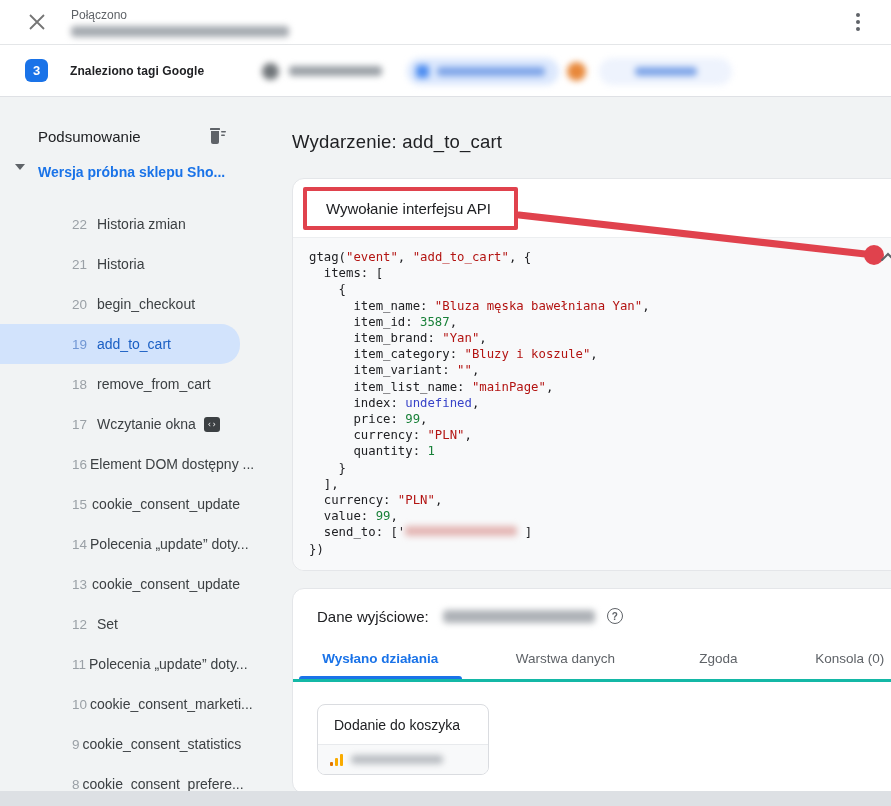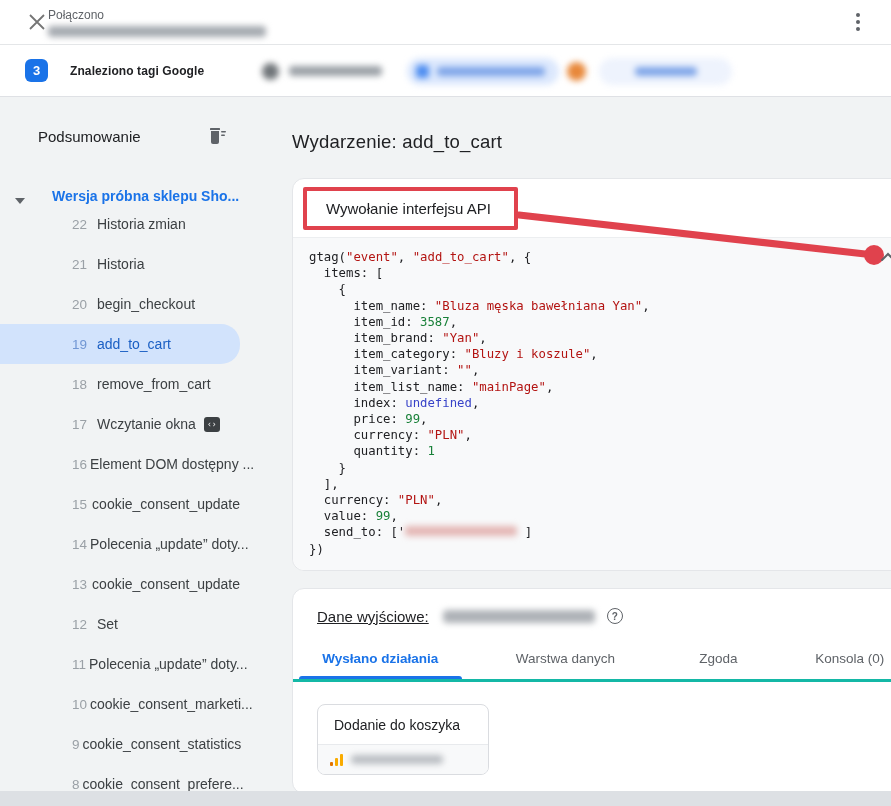--- a/index.html
+++ b/index.html
@@ -11,21 +11,21 @@
     overflow:hidden;
     color:#202124;
   }
   
   .topbar {
     position:absolute; top:0; left:0; width:891px; height:45px;
     background:#fff; border-bottom:1px solid #e4e6e8;
     display:flex; align-items:center;
   }
   .close-btn { margin-left:26px; width:22px; height:22px; cursor:pointer; display:flex; align-items:center; justify-content:center; }
-  .conn-block { display:flex; flex-direction:column; }
+  .conn-block { margin-left:23px; display:flex; flex-direction:column; }
   .conn-status { font-size:12px; color:#5f6368; line-height:14px; }
   .redact { filter:blur(3px); border-radius:4px; }
   .conn-url { margin-top:4px; width:218px; height:11px; background:#a5aab0; }
   .kebab { margin-left:auto; margin-right:24px; width:18px; height:20px; display:flex; flex-direction:column; align-items:center; justify-content:center; gap:3px; cursor:pointer; }
   .kebab i { width:4px; height:4px; border-radius:50%; background:#5f6368; }
   
   .tagsbar {
     position:absolute; top:45px; left:0; width:891px; height:52px;
     background:#fff; border-bottom:1px solid #dfe1e5;
     display:flex; align-items:center;
@@ -44,21 +44,21 @@
   .tr-bluepill b { margin-left:8px; width:108px; height:9px; background:#7da4e8; border-radius:4px; }
   .tr-orange { margin-left:8px; width:19px; height:19px; border-radius:50%; background:#e8883a; }
   .tr-lightpill { margin-left:13px; width:133px; height:27px; border-radius:14px; background:#eef3fd; display:flex; align-items:center; justify-content:center; }
   .tr-lightpill b { width:62px; height:9px; background:#7da4e8; border-radius:4px; }
   
   .sidebar { position:absolute; top:97px; left:0; width:248px; }
   .summary-row { margin-top:19px; height:40px; display:flex; align-items:center; padding:0 20px 0 38px; }
   .summary-label { font-size:15px; color:#202124; }
   .summary-row .spacer { flex:1; }
   .trash-btn { width:22px; height:22px; display:flex; align-items:center; justify-content:center; cursor:pointer; }
-  .tree-root { margin-top:8px; height:40px; display:flex; align-items:flex-end; cursor:pointer;gap:14px; }
+  .tree-root { margin-top:8px; height:40px; display:flex; align-items:flex-start; cursor:pointer; }
   .caret { margin-left:15px; width:0; height:0; border-left:5px solid transparent; border-right:5px solid transparent; border-top:6px solid #5f6368; }
   .tree-root-label { margin-left:13px; font-size:14px; font-weight:600; color:#1a73e8; white-space:nowrap; }
   .tree-item { height:40px; width:240px; display:flex; align-items:center; cursor:pointer;padding-left:32px; }
   .tree-item .num { margin-left:40px; width:22px; font-size:13.5px; color:#9aa0a6; }
   .tree-item .lbl { margin-left:3px; font-size:14px; color:#3c4043; white-space:nowrap; }
   .tree-item.selected { background:#d2e3fc; border-radius:0 19px 19px 0; }
   .tree-item.selected .num { color:#7197d4; }
   .tree-item.selected .lbl { color:#1a5fc4; }
   .code-badge { margin-left:8px; width:16px; height:15px; border-radius:3px; background:#3c4043; color:#fff;
     font-family:"DejaVu Sans Mono", monospace; font-size:8px; display:flex; align-items:center; justify-content:center; }
@@ -82,21 +82,21 @@
   }
   .code-line { font-family:"DejaVu Sans Mono", monospace; font-size:12.3px; line-height:16.2px; white-space:pre; }
   .tok-p { color:#202124; }
   .tok-s { color:#b31412; }
   .tok-n { color:#188038; }
   .tok-u { color:#3742c8; }
   .tok-r { display:inline-block; width:112px; height:10px; background:#e4b6b4; filter:blur(3px); border-radius:3px; vertical-align:baseline; }
   
   .output-card { margin-top:17px; padding-bottom:18px; }
   .output-header { display:flex; align-items:center; padding:19px 24px 8px 24px; }
-  .output-label { font-size:15px; color:#202124;text-decoration:underline; }
+  .output-label { font-size:15px; color:#202124; }
   .output-id { margin-left:14px; width:152px; height:13px; background:#aeb2b7; }
   .help-icon { margin-left:12px; width:16px; height:16px; border:1.5px solid #5f6368; border-radius:50%;
     color:#5f6368; font-size:10px; font-weight:bold; display:flex; align-items:center; justify-content:center; cursor:pointer; }
   .tabs-row { display:flex; border-bottom:3px solid #14b8a6; margin-top:6px;gap:16px; }
   .tab { height:40px; display:flex; align-items:center; justify-content:center; font-size:13.5px; color:#5f6368; cursor:pointer; position:relative; }
   .tab.active { color:#1a73e8; font-weight:600; }
   .tab.active::after { content:""; position:absolute; left:6px; right:6px; bottom:0; height:3px; border-radius:3px 3px 0 0; background:#1a73e8; }
   .output-body { padding:22px 24px 0 24px; }
   .hit-card { width:172px; border:1px solid #dadce0; border-radius:8px; background:#fff; overflow:hidden; cursor:pointer; }
   .hit-title { padding:12px 16px 11px 16px; font-size:14px; color:#202124; }

